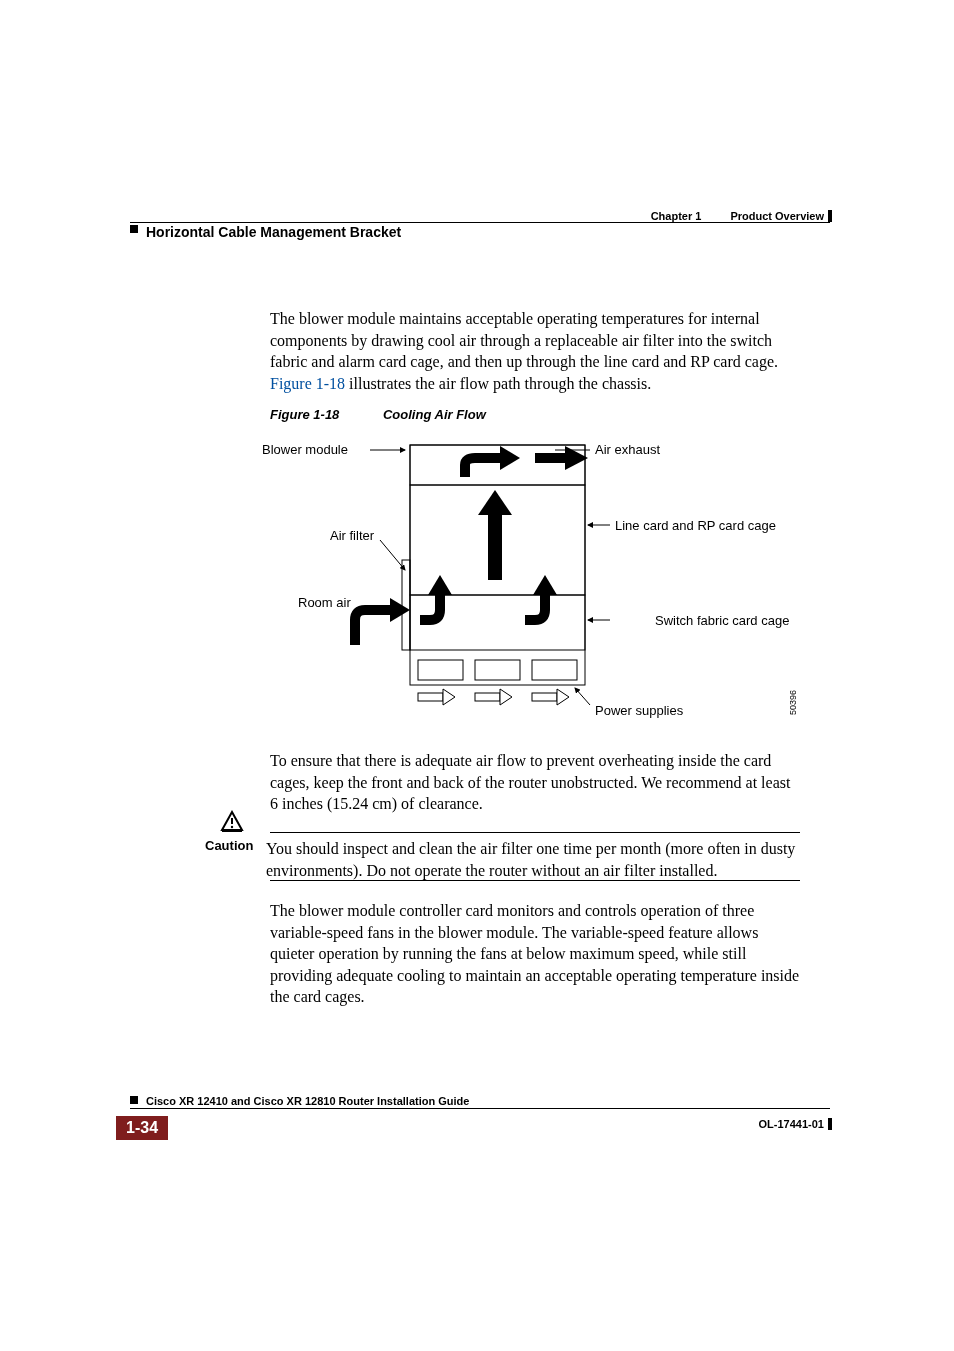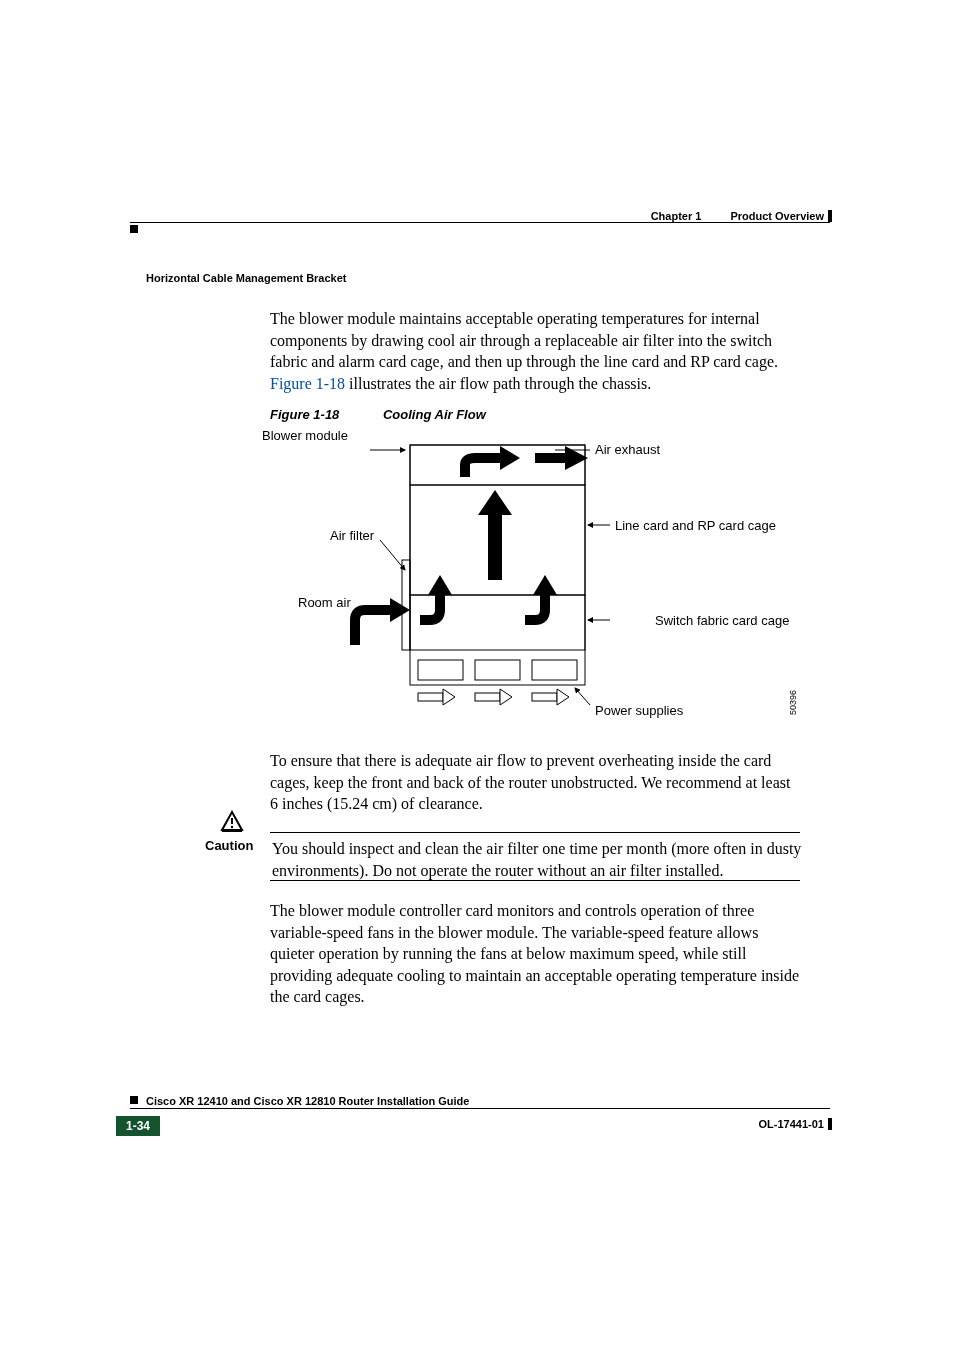--- a/index.html
+++ b/index.html
@@ -41,23 +41,22 @@
     top: 225px;
     width: 8px;
     height: 8px;
     background: #000;
   }
   .header-left-text {
     position: absolute;
     left: 146px;
     top: 224px;
     font-family: Arial, Helvetica, sans-serif;
-    font-size: 11px;
-    font-weight: bold;
-    margin-top: 48px;
+    font-size: 14px;
+    font-weight: bold;
   }
   .body-text {
     position: absolute;
     left: 270px;
     width: 530px;
     font-size: 16px;
     line-height: 1.35;
   }
   .p1 { top: 294px; margin-top: 14px; }
   .fig-ref { color: #0050a0; }
@@ -115,21 +114,21 @@
   }
   .caution-rule-bot {
     position: absolute;
     left: 270px;
     top: 880px;
     width: 530px;
     border-top: 1px solid #000;
   }
   .caution-text {
     position: absolute;
-    left: 272px;
+    left: 266px;
     top: 838px;
     width: 530px;
     font-size: 16px;
     line-height: 1.35;
   }
   .p3 { top: 900px; }
   .footer-rule {
     position: absolute;
     left: 130px;
     top: 1108px;
@@ -149,24 +148,24 @@
     left: 130px;
     top: 1096px;
     width: 8px;
     height: 8px;
     background: #000;
   }
   .page-num-box {
     position: absolute;
     left: 116px;
     top: 1116px;
-    background: #14532d;
+    background: #7f1d1d;
     color: #fff;
     font-family: Arial, Helvetica, sans-serif;
-    font-size: 12px;
+    font-size: 16px;
     font-weight: bold;
     padding: 3px 10px;
   }
   .doc-id {
     position: absolute;
     right: 130px;
     top: 1118px;
     font-family: Arial, Helvetica, sans-serif;
     font-size: 11px;
     font-weight: bold;
@@ -257,21 +256,21 @@
     <polygon points="287,269 299,277 287,285" fill="#fff" stroke="#000"></polygon>
 
     <line x1="100" y1="30" x2="135" y2="30" stroke="#000" marker-end="url(#smallarrow)"></line>
     <line x1="320" y1="30" x2="285" y2="30" stroke="#000"></line>
     <line x1="110" y1="120" x2="135" y2="150" stroke="#000" marker-end="url(#smallarrow)"></line>
     <line x1="340" y1="105" x2="318" y2="105" stroke="#000" marker-end="url(#smallarrow)"></line>
     <line x1="340" y1="200" x2="318" y2="200" stroke="#000" marker-end="url(#smallarrow)"></line>
     <line x1="320" y1="285" x2="305" y2="268" stroke="#000" marker-end="url(#smallarrow)"></line>
   </svg>
 
-  <div class="fig-label" style="left:-8px; top:8px;">Blower module</div>
+  <div class="fig-label" style="left:-8px; top:22px;">Blower module</div>
   <div class="fig-label" style="left:325px; top:22px;">Air exhaust</div>
   <div class="fig-label" style="left:60px; top:108px;">Air filter</div>
   <div class="fig-label" style="left:345px; top:98px;">Line card and RP card cage</div>
   <div class="fig-label" style="left:28px; top:175px;">Room air</div>
   <div class="fig-label" style="left:345px; top:193px;margin-left:40px;">Switch fabric card cage</div>
   <div class="fig-label" style="left:325px; top:283px;">Power supplies</div>
   <div class="fig-id" style="left:518px; top:295px;">50396</div>
 </div>
 
 <div class="body-text p2">To ensure that there is adequate air flow to prevent overheating inside the card cages, keep the front and back of the router unobstructed. We recommend at least 6 inches (15.24 cm) of clearance.</div>

